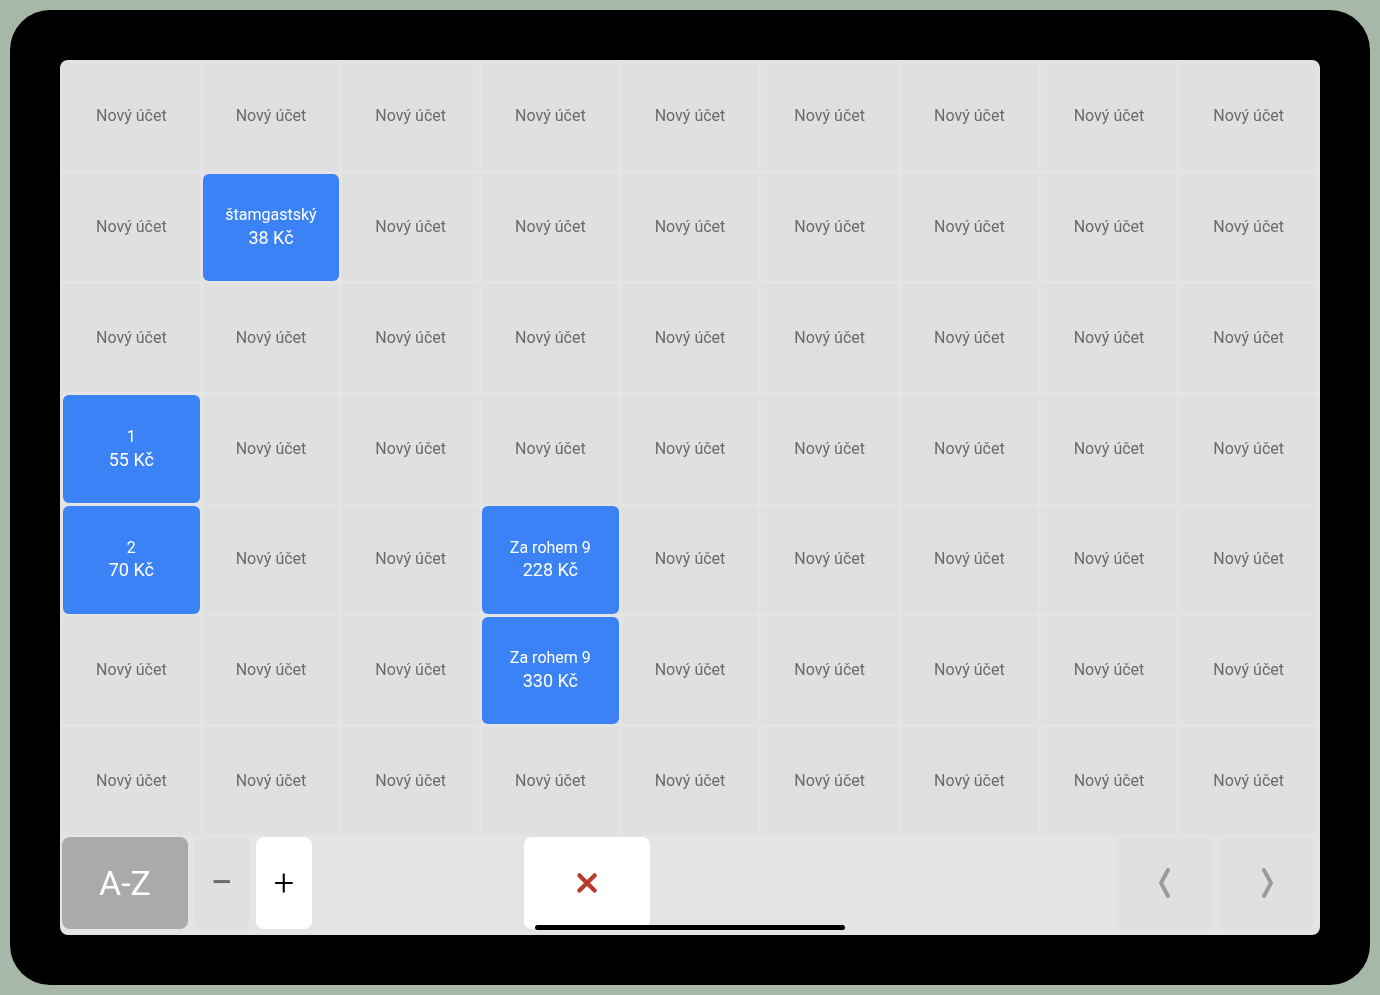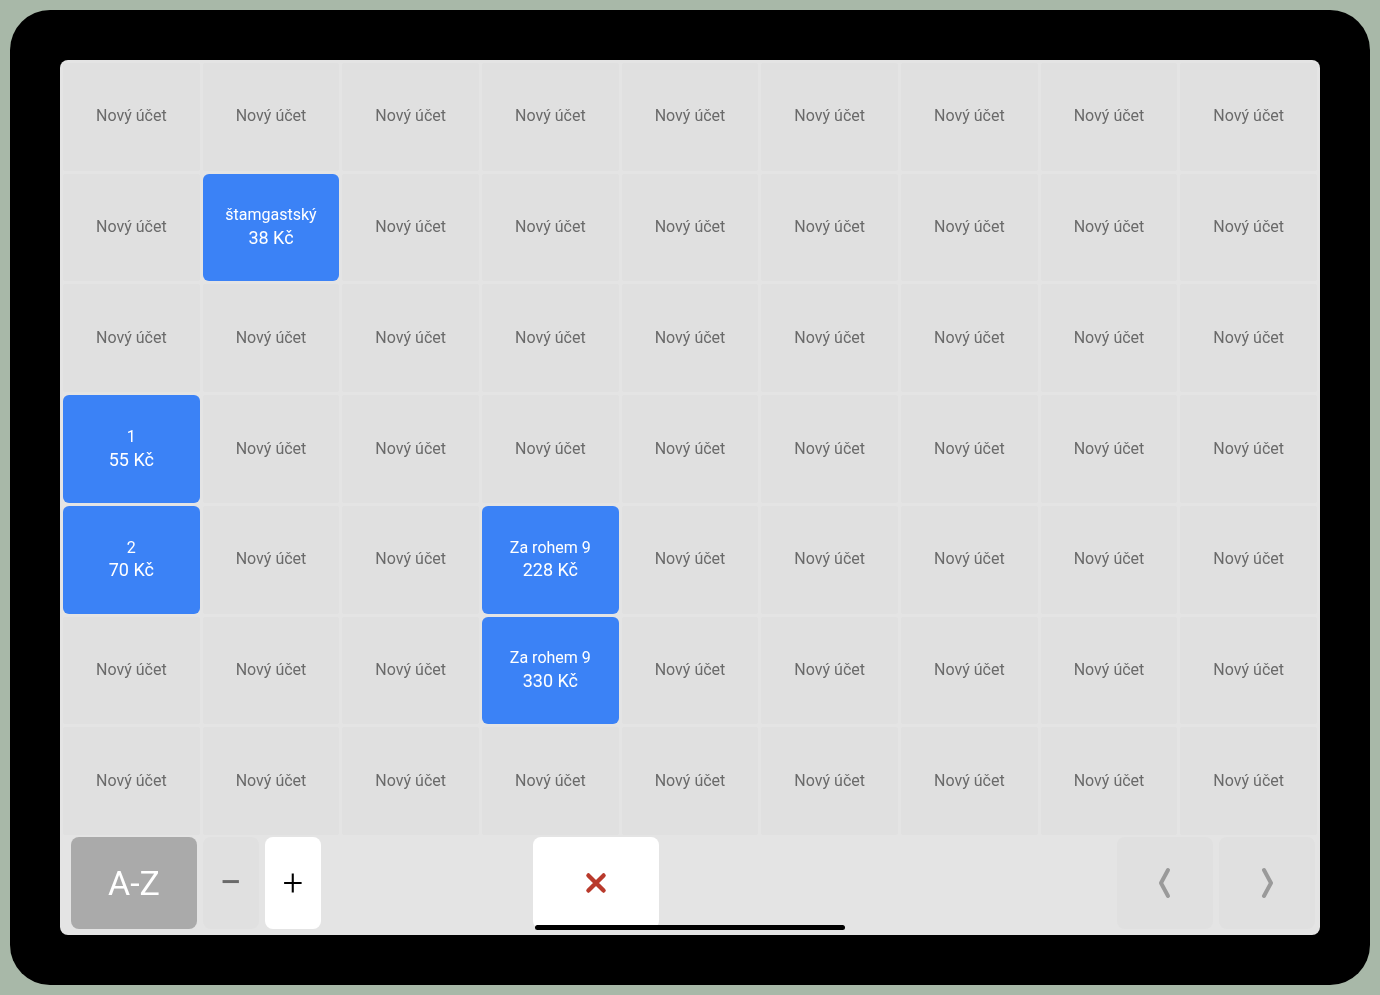--- a/index.html
+++ b/index.html
@@ -54,21 +54,21 @@
       background: #3b82f6;
       color: #fff;
       border-radius: 6px;
       font-size: 16px;
     }
     .tile.open .tile-sub { font-size: 18px; text-align: center; }
     .toolbar {
       height: 100px;
       display: flex;
       align-items: center;
-      padding: 0 5px 5px 11px;
+      padding: 0 5px 5px 2px;
       gap: 6px;
     }
     .tool {
       height: 92px;
       border-radius: 8px;
       display: flex;
       align-items: center;
       justify-content: center;
       cursor: pointer;
       user-select: none;

